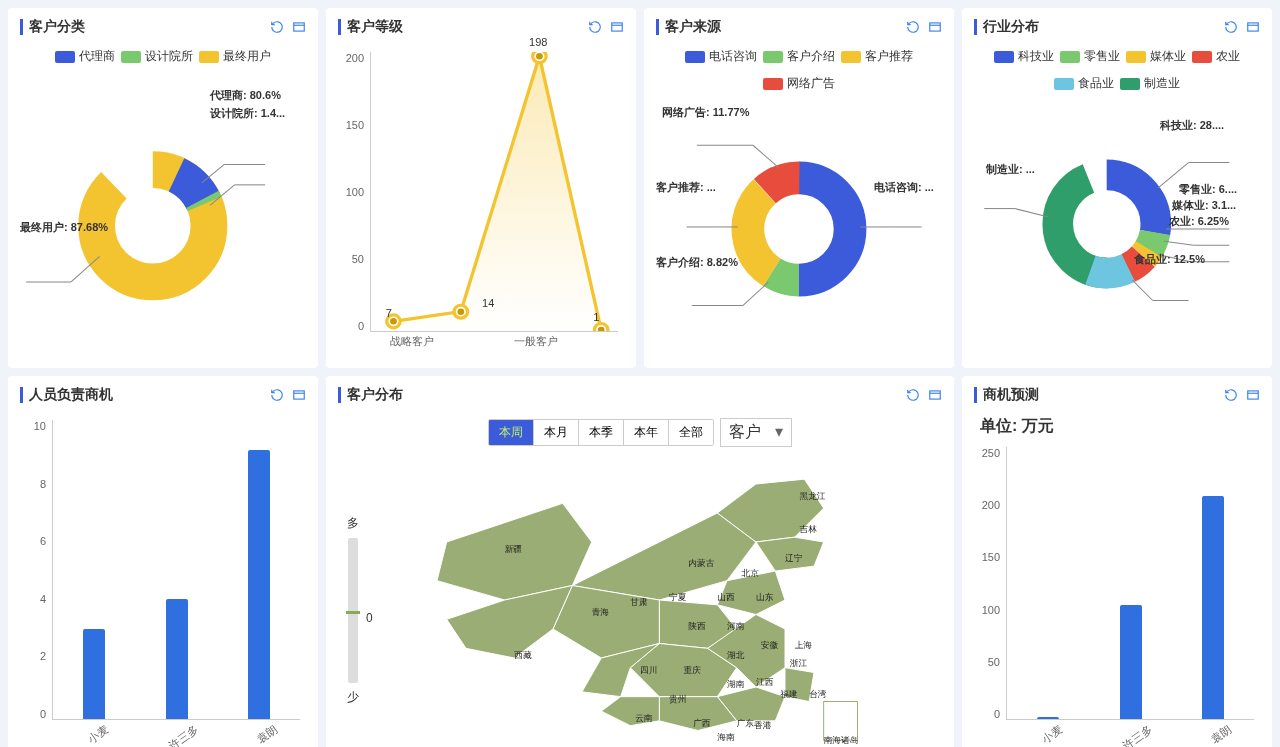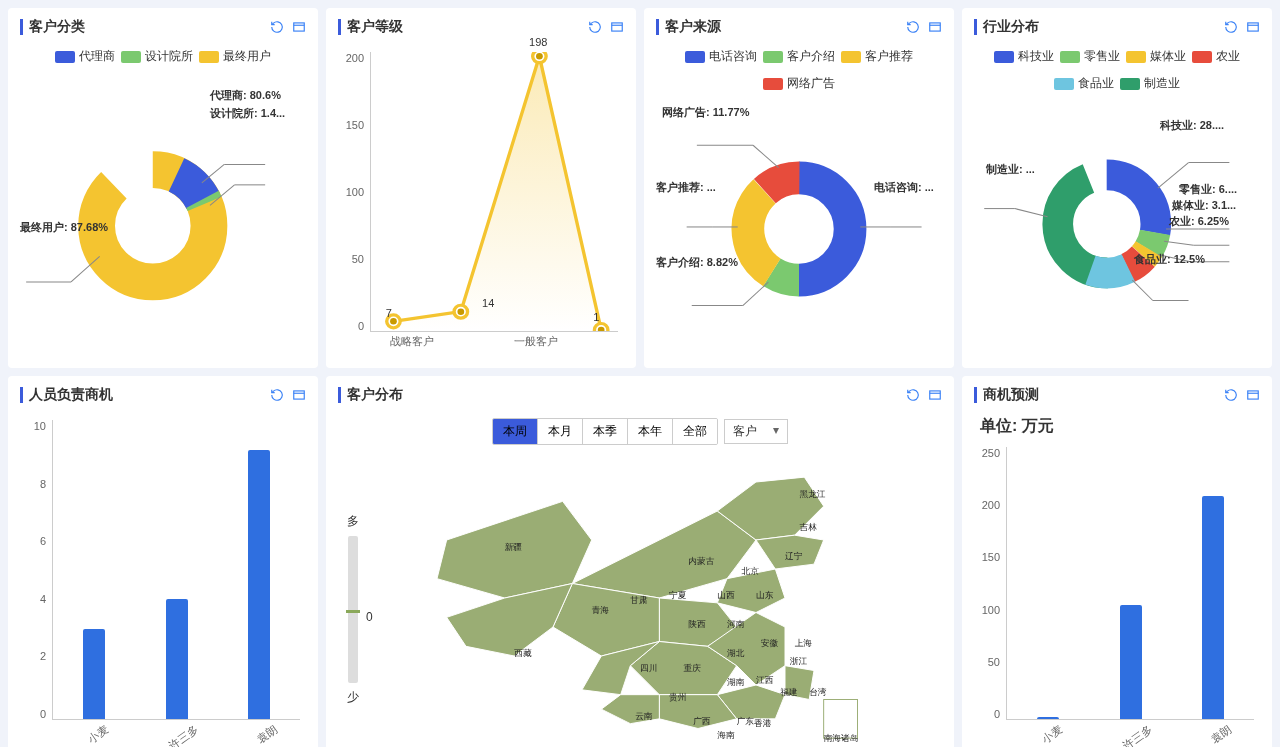--- a/index.html
+++ b/index.html
@@ -23,22 +23,22 @@
   .plot-area { position:absolute; left:32px; right:6px; top:0; bottom:26px; border-left:1px solid #ccc; border-bottom:1px solid #ccc; }
   .x-labels { position:absolute; left:32px; right:6px; bottom:0; height:24px; display:flex; justify-content:space-around; font-size:11px; color:#666; }
   .bar { position:absolute; bottom:0; width:22px; background:#2f6fe0; border-radius:2px 2px 0 0; transform:translateX(-50%); }
   .x-labels.rot span { transform: rotate(-35deg); transform-origin: top right; display:inline-block; }
   
   .card.map { grid-column: span 2; }
   .map-toolbar { display:flex; justify-content:center; gap:6px; margin:8px 0; align-items:center; }
   .seg { display:flex; border:1px solid #ccc; border-radius:2px; overflow:hidden; }
   .seg button { border:none; background:#fff; padding:4px 10px; font-size:12px; cursor:pointer; border-right:1px solid #ccc; }
   .seg button:last-child { border-right:none; }
-  .seg button.active { background:#3b5bdb; color:#000000; }
-  .sel { border:1px solid #ccc; padding:3px 30px 3px 8px; font-size:12px; background:#fff; position:relative; }
+  .seg button.active { background:#3b5bdb; color:#bef264; }
+  .sel { border:1px solid #ccc; padding:3px 30px 3px 8px; font-size:16px; background:#fff; position:relative; }
   .sel::after { content:"▾"; position:absolute; right:8px; top:3px; color:#666; }
   .unit-title { font-size:16px; font-weight:bold; margin:6px 0 0 6px; }
   .vscale { position:absolute; left:0; top:60px; bottom:40px; width:30px; display:flex; flex-direction:column; align-items:center; justify-content:space-between; font-size:12px; }
   .vscale .bar-grad { width:10px; flex:1; margin:6px 0; background:#ddd; position:relative; border-radius:2px; }
   .vscale .mark { position:absolute; left:-2px; right:-2px; height:3px; background:#8aa85a; top:50%; }
   svg { display:block; }
 </style>
 </head>
 <body>
 

